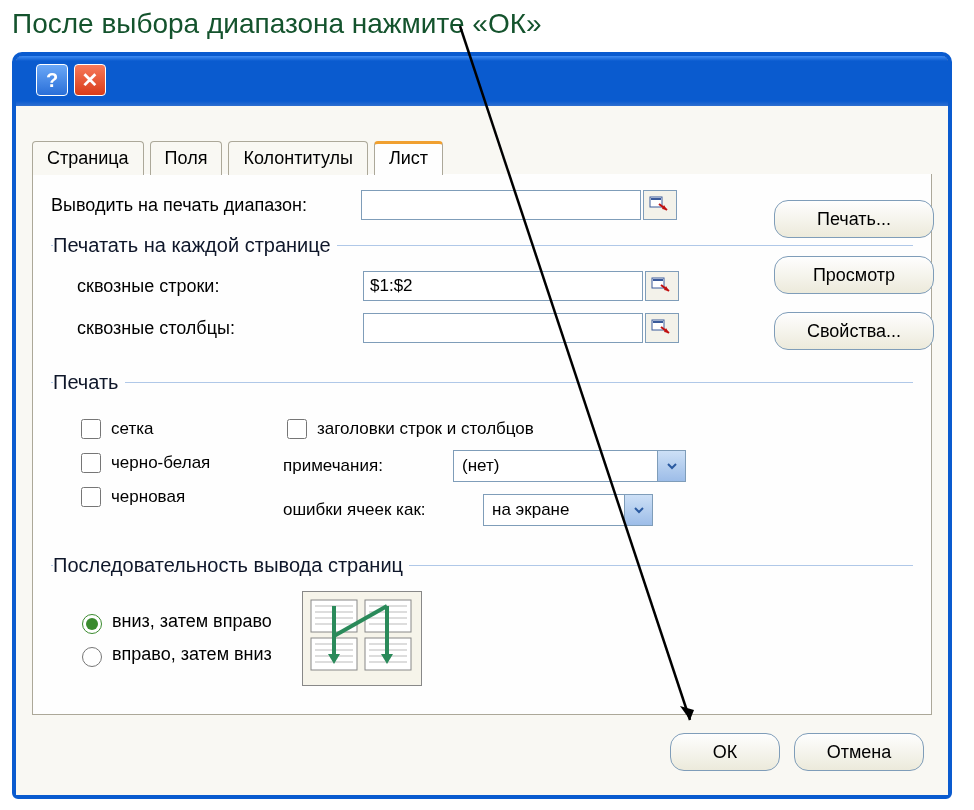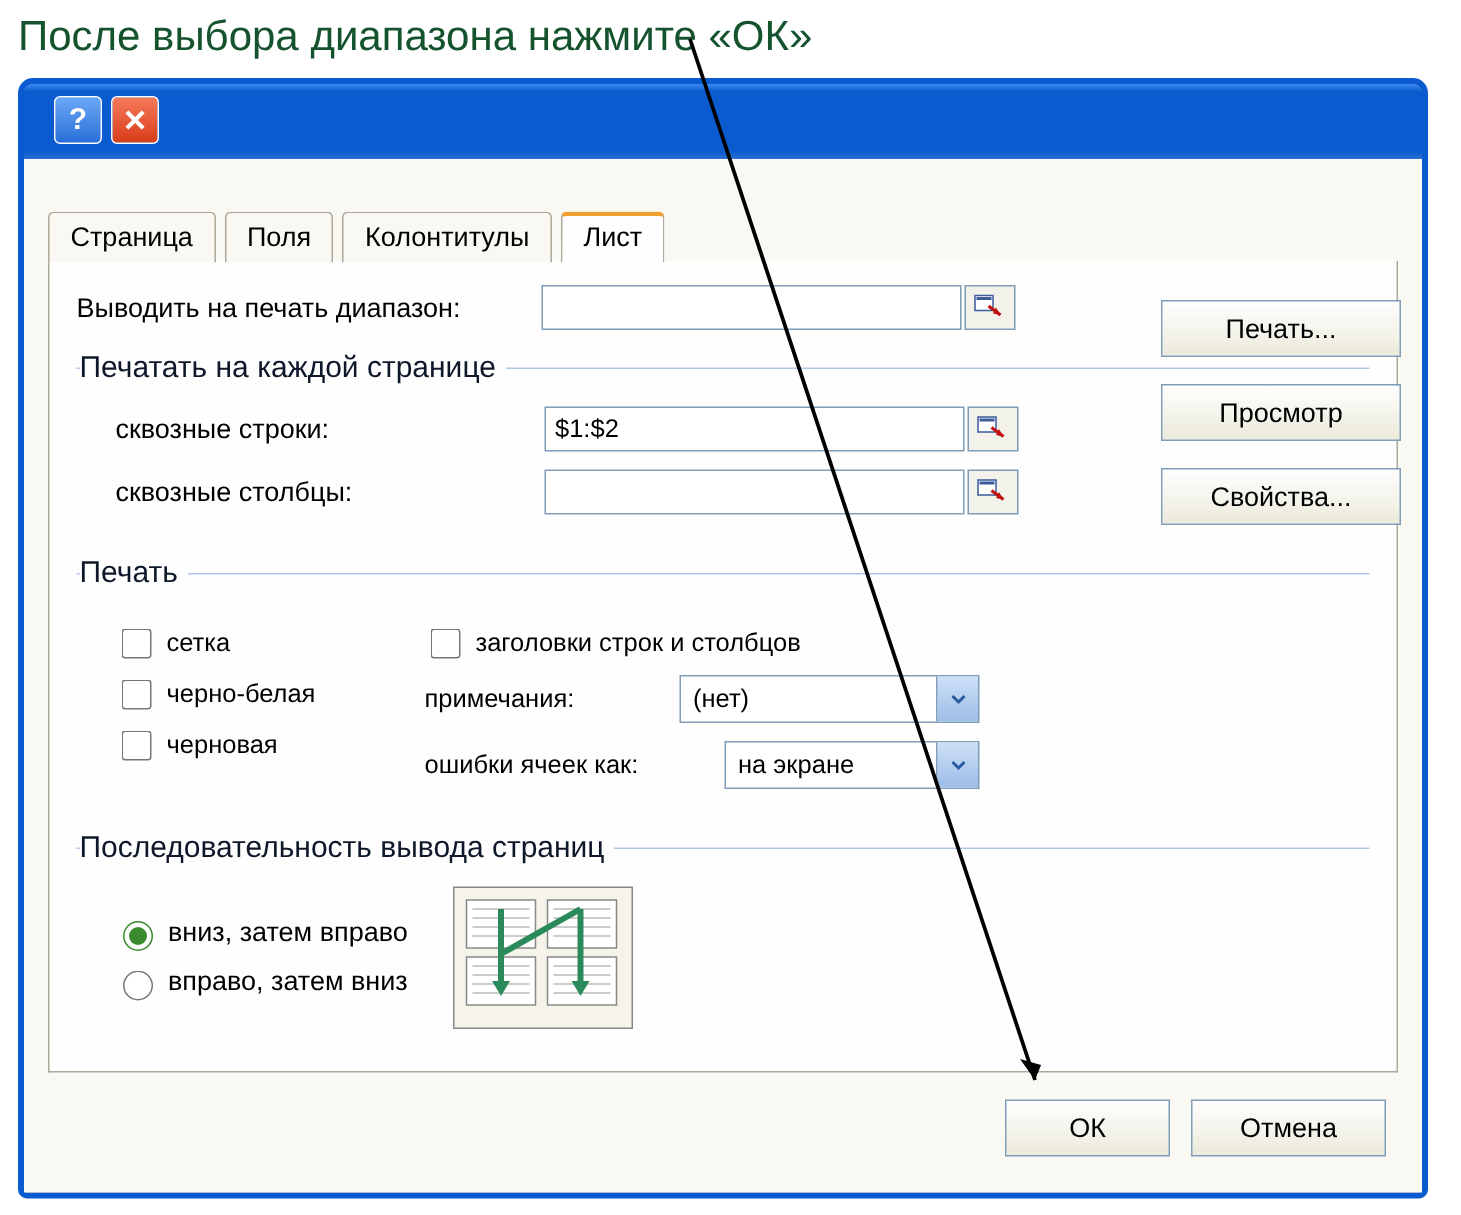--- a/index.html
+++ b/index.html
@@ -108,21 +108,21 @@
     right:40px;
     top:200px;
     display:flex;
     flex-direction:column;
     gap:18px;
   }
   .win-btn {
     min-width:160px;
     height:38px;
     border:1px solid #7f9db9;
-    border-radius:0;
+    border-radius:14px;
     background:linear-gradient(#fefefe,#eceadb);
     font-size:18px;
     padding:4px 30px;
     cursor:pointer;
   }
   fieldset {
     border:none;
     border-top:1px solid #b0c8e8;
     margin:14px 0 6px 0;
     padding:14px 2px 2px 2px;
@@ -136,21 +136,21 @@
   .check-row input[type=checkbox], .radio-row input[type=radio] {
     width:20px; height:20px; margin-right:10px;
   }
   .print-grid { display:flex; }
   .print-left { width:230px; }
   .print-right { flex:1; }
   .combo {
     display:flex; align-items:center;
     border:1px solid #7f9db9;
     height:32px; background:#fff;
-    width:200px;
+    width:233px;
   }
   .combo span { flex:1; padding:0 8px; font-size:17px;}
   .combo .drop {
     width:28px; height:100%;
     background:linear-gradient(#cde0f6,#9dbde8);
     border-left:1px solid #7f9db9;
     display:flex; align-items:center; justify-content:center;
     color:#2a5aa0;
   }
   .radio-row { display:flex; align-items:flex-start; margin:10px 0 10px 24px; font-size:18px;}

